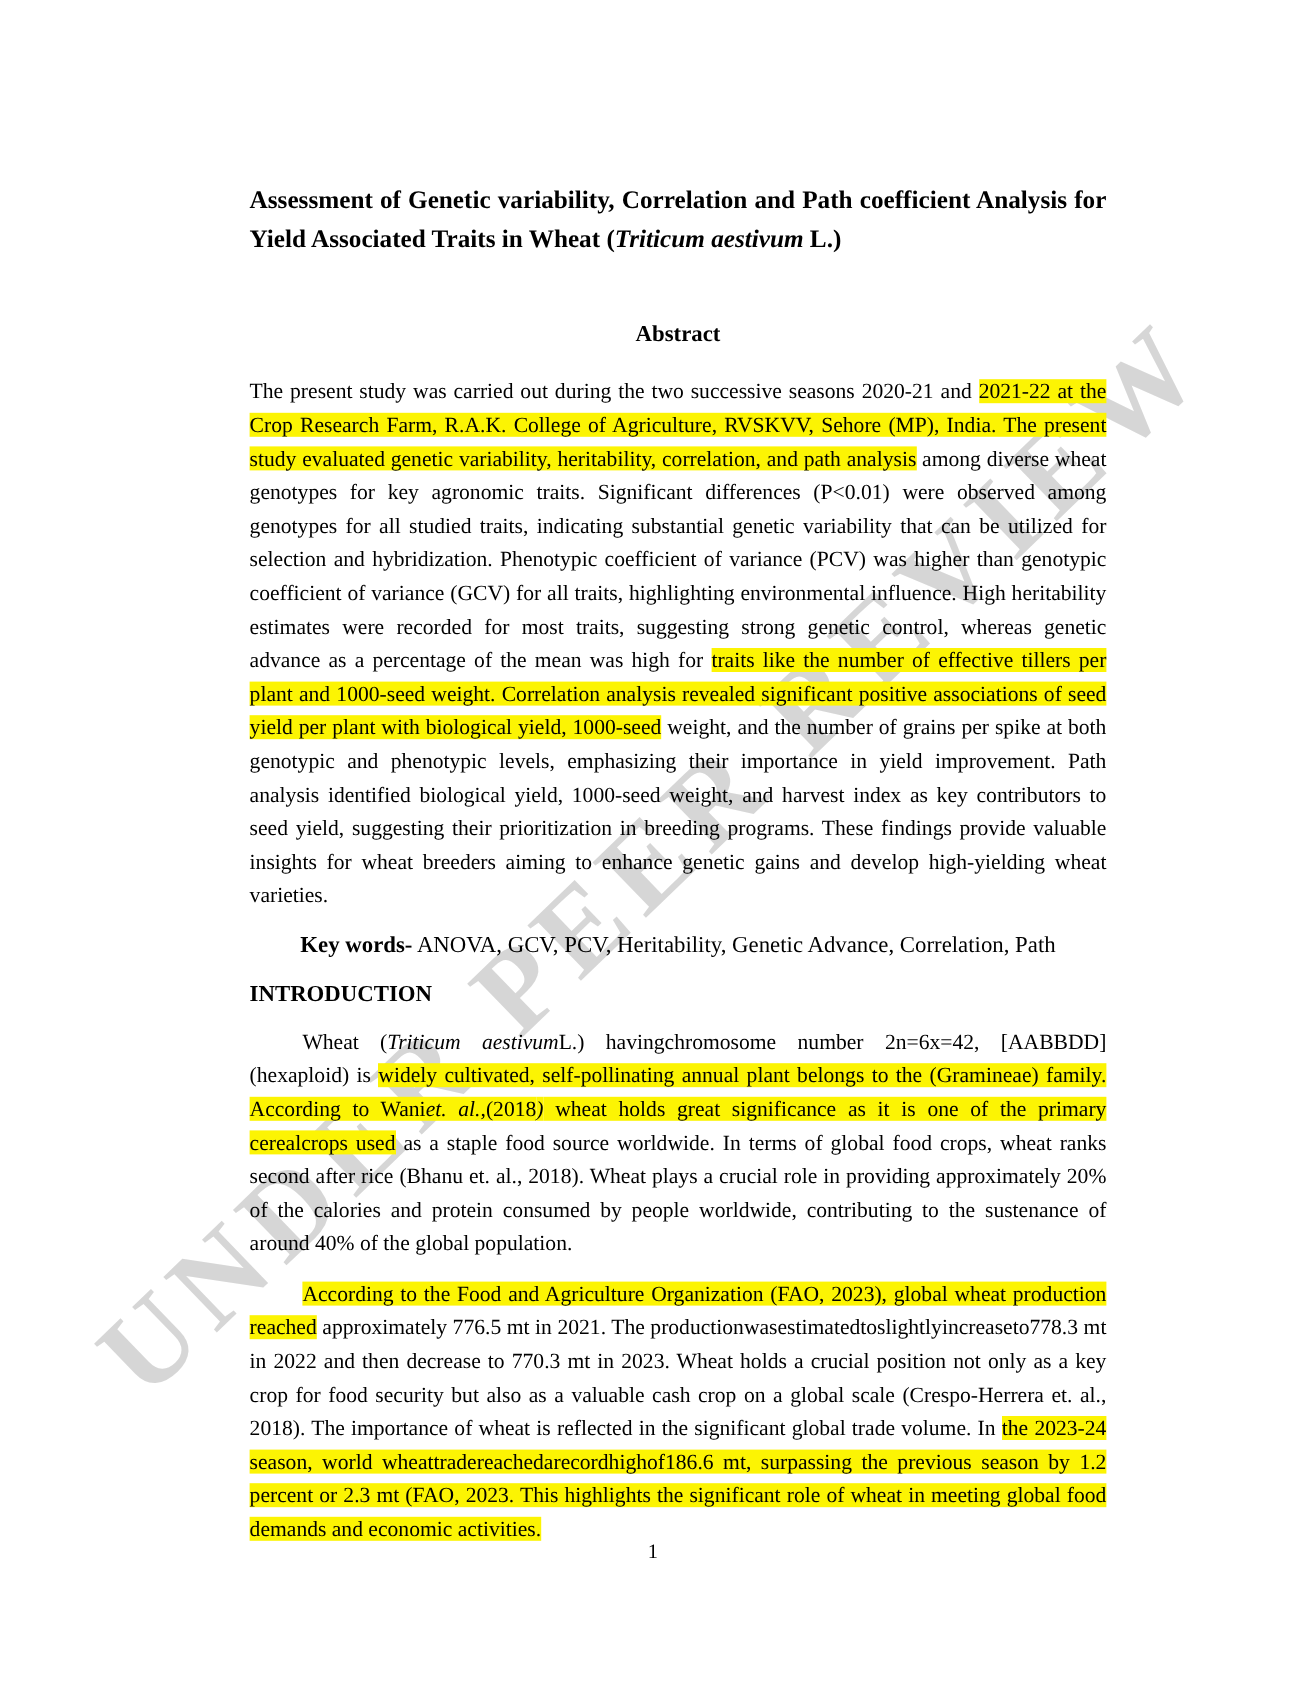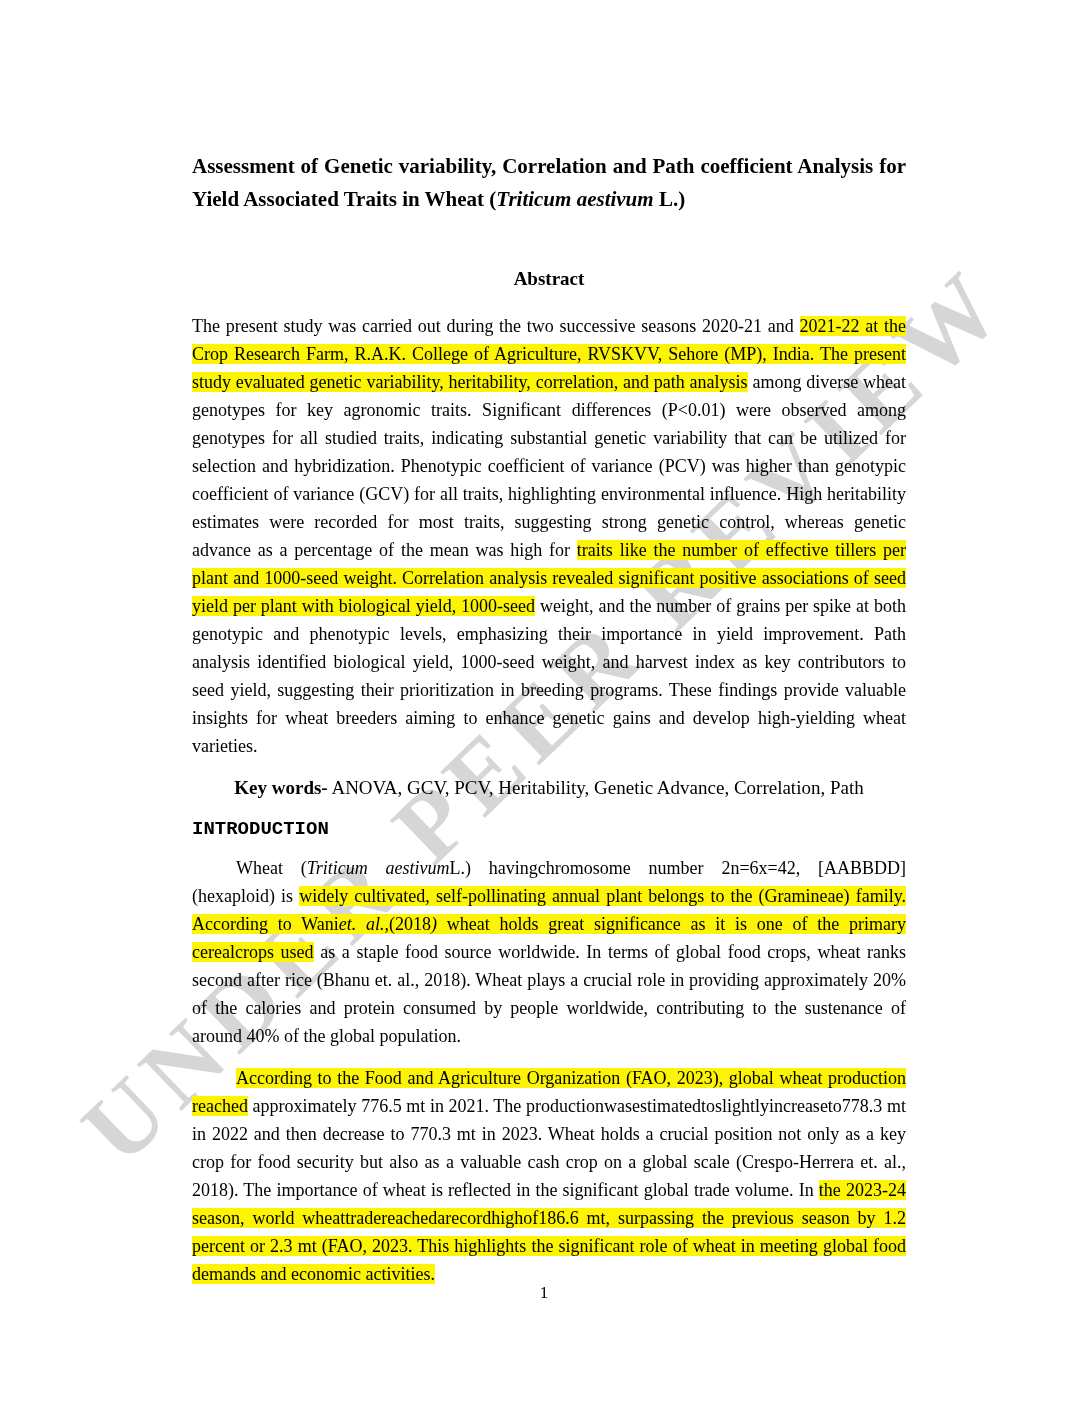--- a/index.html
+++ b/index.html
@@ -8,21 +8,21 @@
     position: relative;
     width: 1088px;
     height: 1408px;
     background: #ffffff;
     overflow: hidden;
     font-family: "Liberation Serif", serif;
     color: #000000;
   }
   .content {
     position: absolute;
-    left: 192px;
+    left: 208px;
     top: 150px;
     width: 714px;
   }
   .title {
     font-size: 21px;
     font-weight: bold;
     line-height: 33px;
     text-align: justify;
     margin: 0 0 52px 0;
   }
@@ -42,21 +42,20 @@
   .keywords-line {
     font-size: 19px;
     line-height: 28px;
     text-align: center;
     margin: 8px 0 16px 0;
   }
   .section-heading {
     font-size: 19px;
     font-weight: bold;
     margin: 8px 0 14px 0;
-    font-family: Liberation Mono, monospace;
   }
   .hl { background-color: var(--hl, #fcf403); }
   .it { font-style: italic; }
   .bd { font-weight: bold; }
   .watermark {
     position: absolute;
     left: 50%;
     top: 715px;
     transform: translate(-50%, -50%) rotate(-44deg);
     transform-origin: center center;

